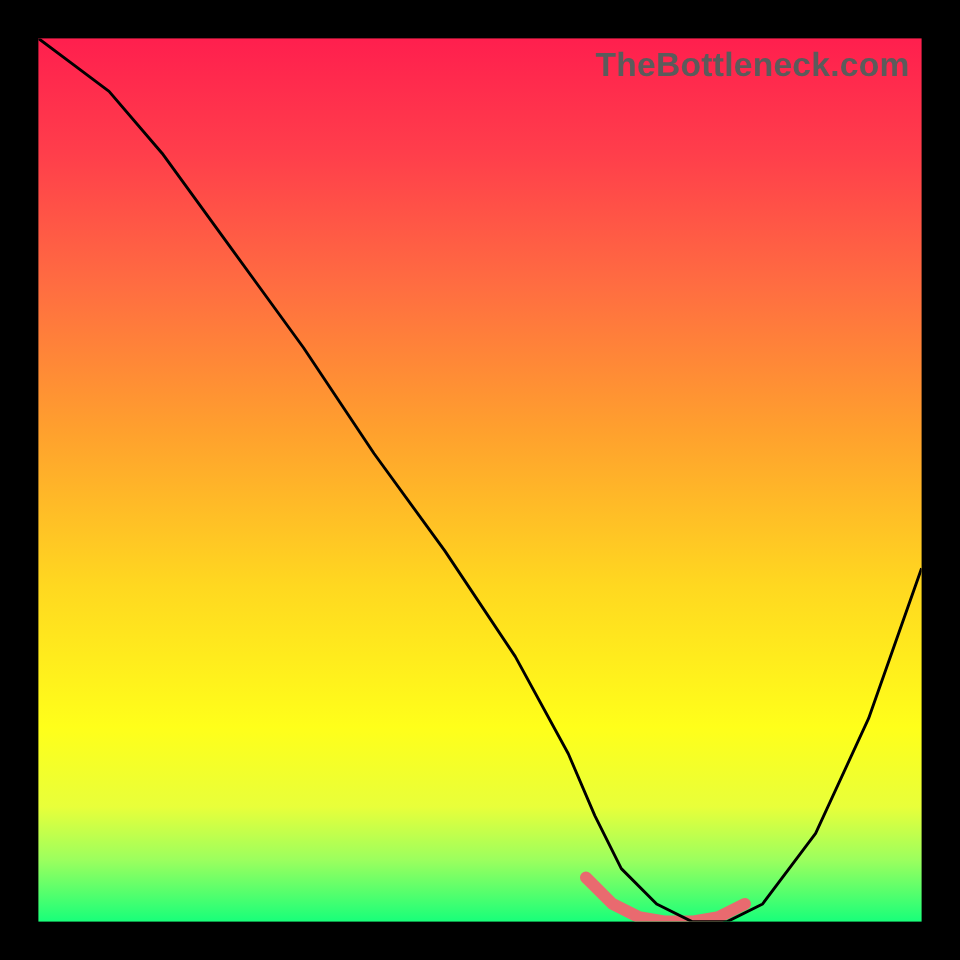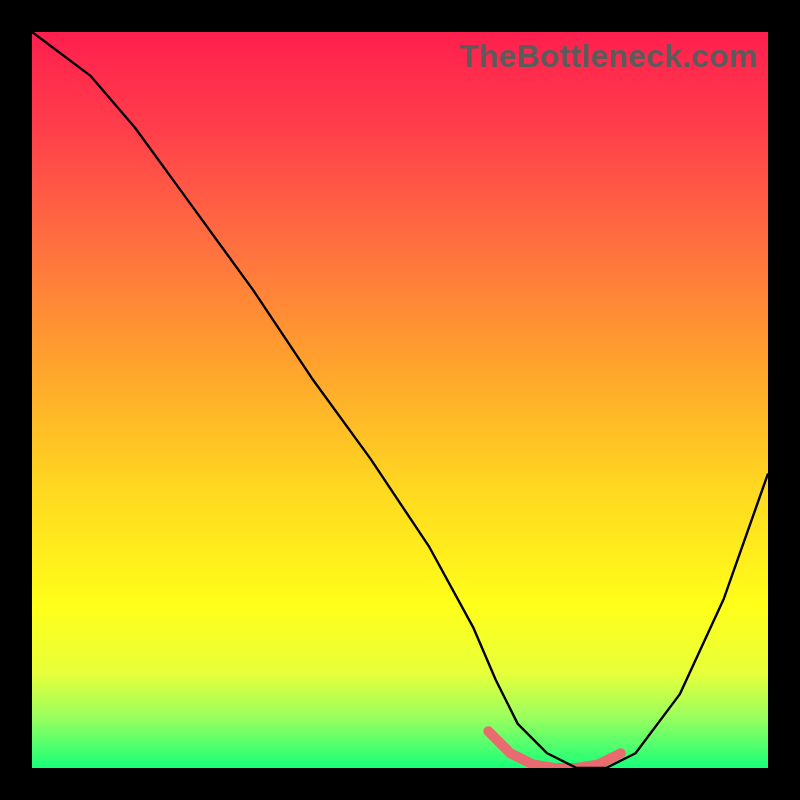--- a/index.html
+++ b/index.html
@@ -33,21 +33,21 @@
       #e8ff3a 87%,
       #9cff5e 93%,
       #18ff7a 100%
     );
   }
   #branding {
     position: absolute;
     top: 6px;
     right: 10px;
     font-family: Arial, Helvetica, sans-serif;
-    font-size: 32px;
+    font-size: 28px;
     font-weight: 600;
     color: #5b5b5b;
     letter-spacing: 0.2px;
   }
   svg {
     position: absolute;
     left: 0;
     top: 0;
   }
 </style>

